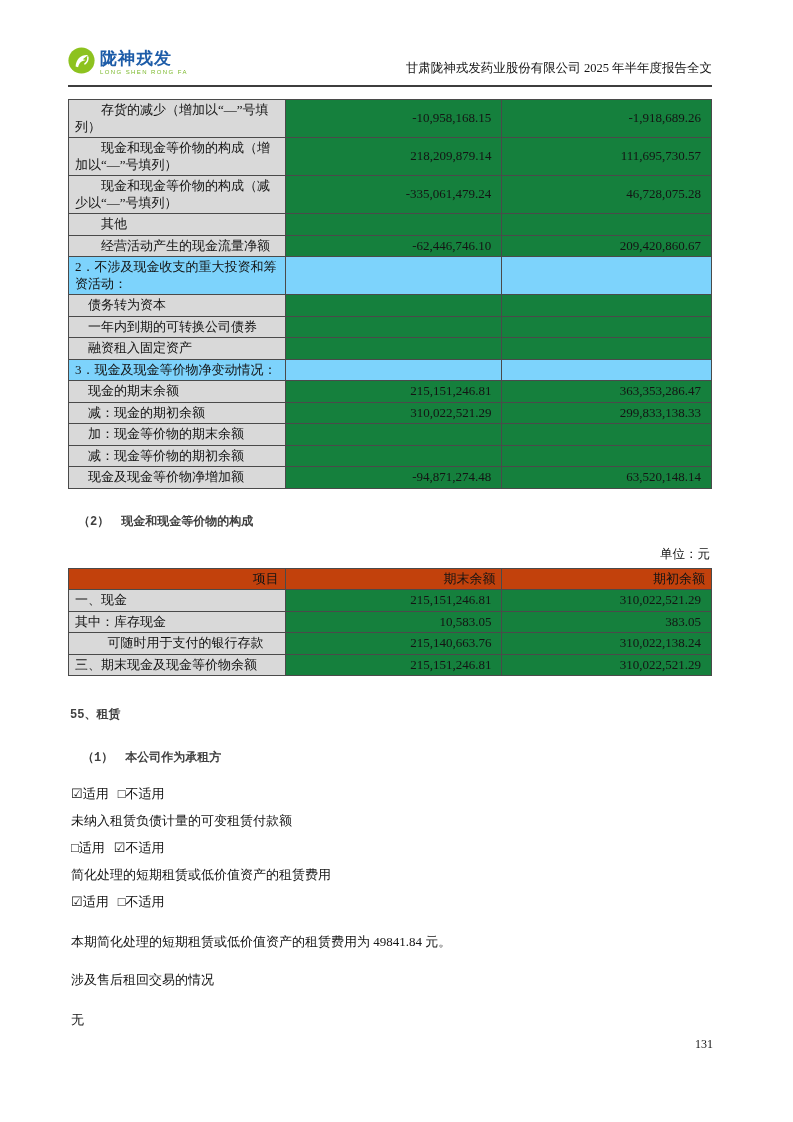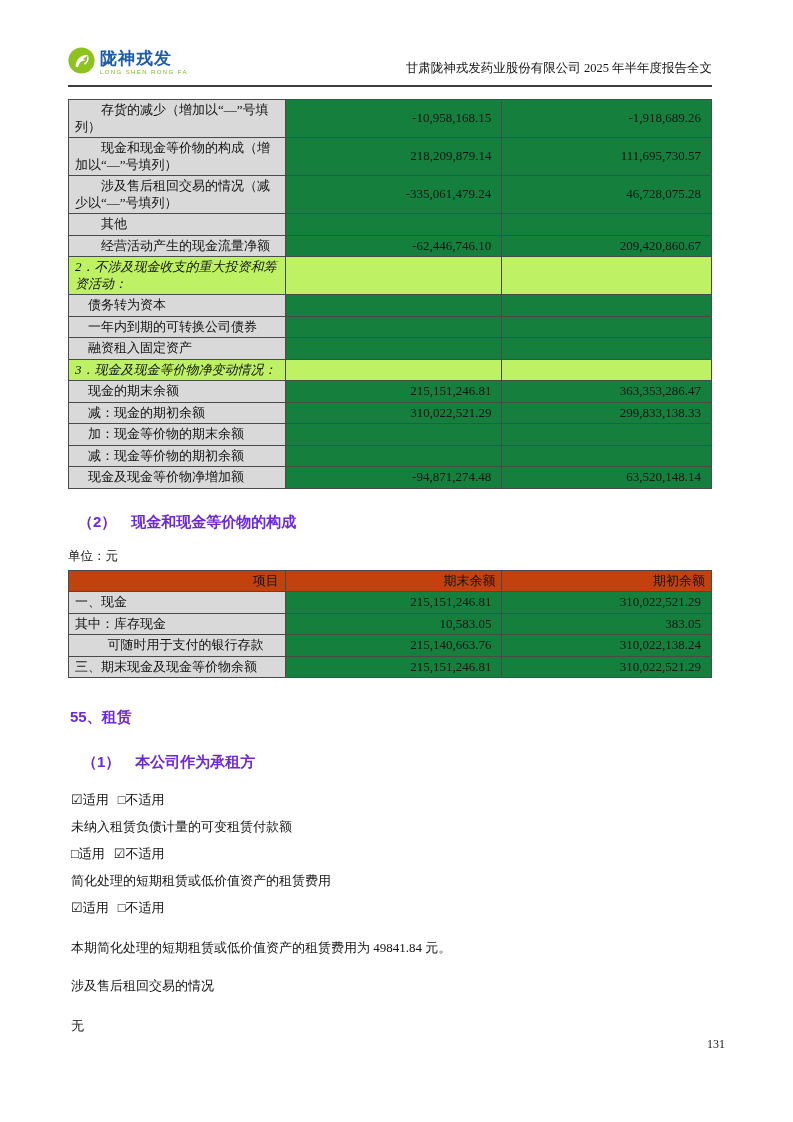--- a/index.html
+++ b/index.html
@@ -28,42 +28,42 @@
   .tbl td, .tbl th {
     border: 1px solid #4a4a4a;
     padding: 2px 6px;
     line-height: 16.5px;
     vertical-align: middle;
     overflow: hidden;
   }
   .tbl th { background: #c2410c; font-weight: normal; text-align: right; }
   .tbl td.lab { background: #d9d9d9; text-align: left; }
   .tbl td.num { text-align: right; padding-right: 10px; background: #15803d; }
-  .tbl tr.sec td { background: #bef264; font-style: italic; }
+  .tbl tr.sec td { background: #7dd3fc; }
   .i1 { text-indent: 1em; }
   .i2 { text-indent: 2em; }
   .i25 { text-indent: 2.5em; }
 
   
   .h-sec {
-    font-family: Liberation Sans, sans-serif;
-    font-weight: 700; font-size: 15px; color: #6d28d9;
+    font-family: Liberation Mono, monospace;
+    font-weight: 700; font-size: 12px; color: #404040;
     margin: 24px 0 0 10px;
   }
   .h-55 { margin: 30px 0 0 2px; }
   .h-sub { margin: 26px 0 0 14px; }
-  .unit-line { font-size: 12.5px; margin: 16px 2px 5px 0; }
+  .unit-line { text-align: right; font-size: 12.5px; margin: 16px 2px 5px 0; }
   .bodyline { font-size: 13px; line-height: 16px; margin: 11px 0 0 3px; }
   .first-line { margin-top: 20px; }
   .gap-top { margin-top: 24px; }
   .gap-top-lg { margin-top: 22px; }
   .cb { font-size: 13px; }
   .cb-group2 { margin-left: 9px; }
 
-  .pageno { position: absolute; top: 1037px; right: 68px; font-size: 12px; }
+  .pageno { position: absolute; top: 1037px; right: 80px; font-size: 12px; }
 </style>
 </head>
 <body>
 
 <div class="page">
   <div class="content">
 
     <div class="hdr">
       <div class="logo">
         <span>
@@ -93,21 +93,21 @@
           <td class="lab i2">存货的减少（增加以“—”号填列）</td>
           <td class="num">-10,958,168.15</td>
           <td class="num">-1,918,689.26</td>
         </tr>
         <tr>
           <td class="lab i2">现金和现金等价物的构成（增加以“—”号填列）</td>
           <td class="num">218,209,879.14</td>
           <td class="num">111,695,730.57</td>
         </tr>
         <tr>
-          <td class="lab i2">涉及售后租回交易的情况（减少以“—”号填列）</td>
+          <td class="lab i2">现金和现金等价物的构成（减少以“—”号填列）</td>
           <td class="num">-335,061,479.24</td>
           <td class="num">46,728,075.28</td>
         </tr>
         <tr>
           <td class="lab i2">其他</td>
           <td class="num"></td>
           <td class="num"></td>
         </tr>
         <tr>
           <td class="lab i2">经营活动产生的现金流量净额</td>

